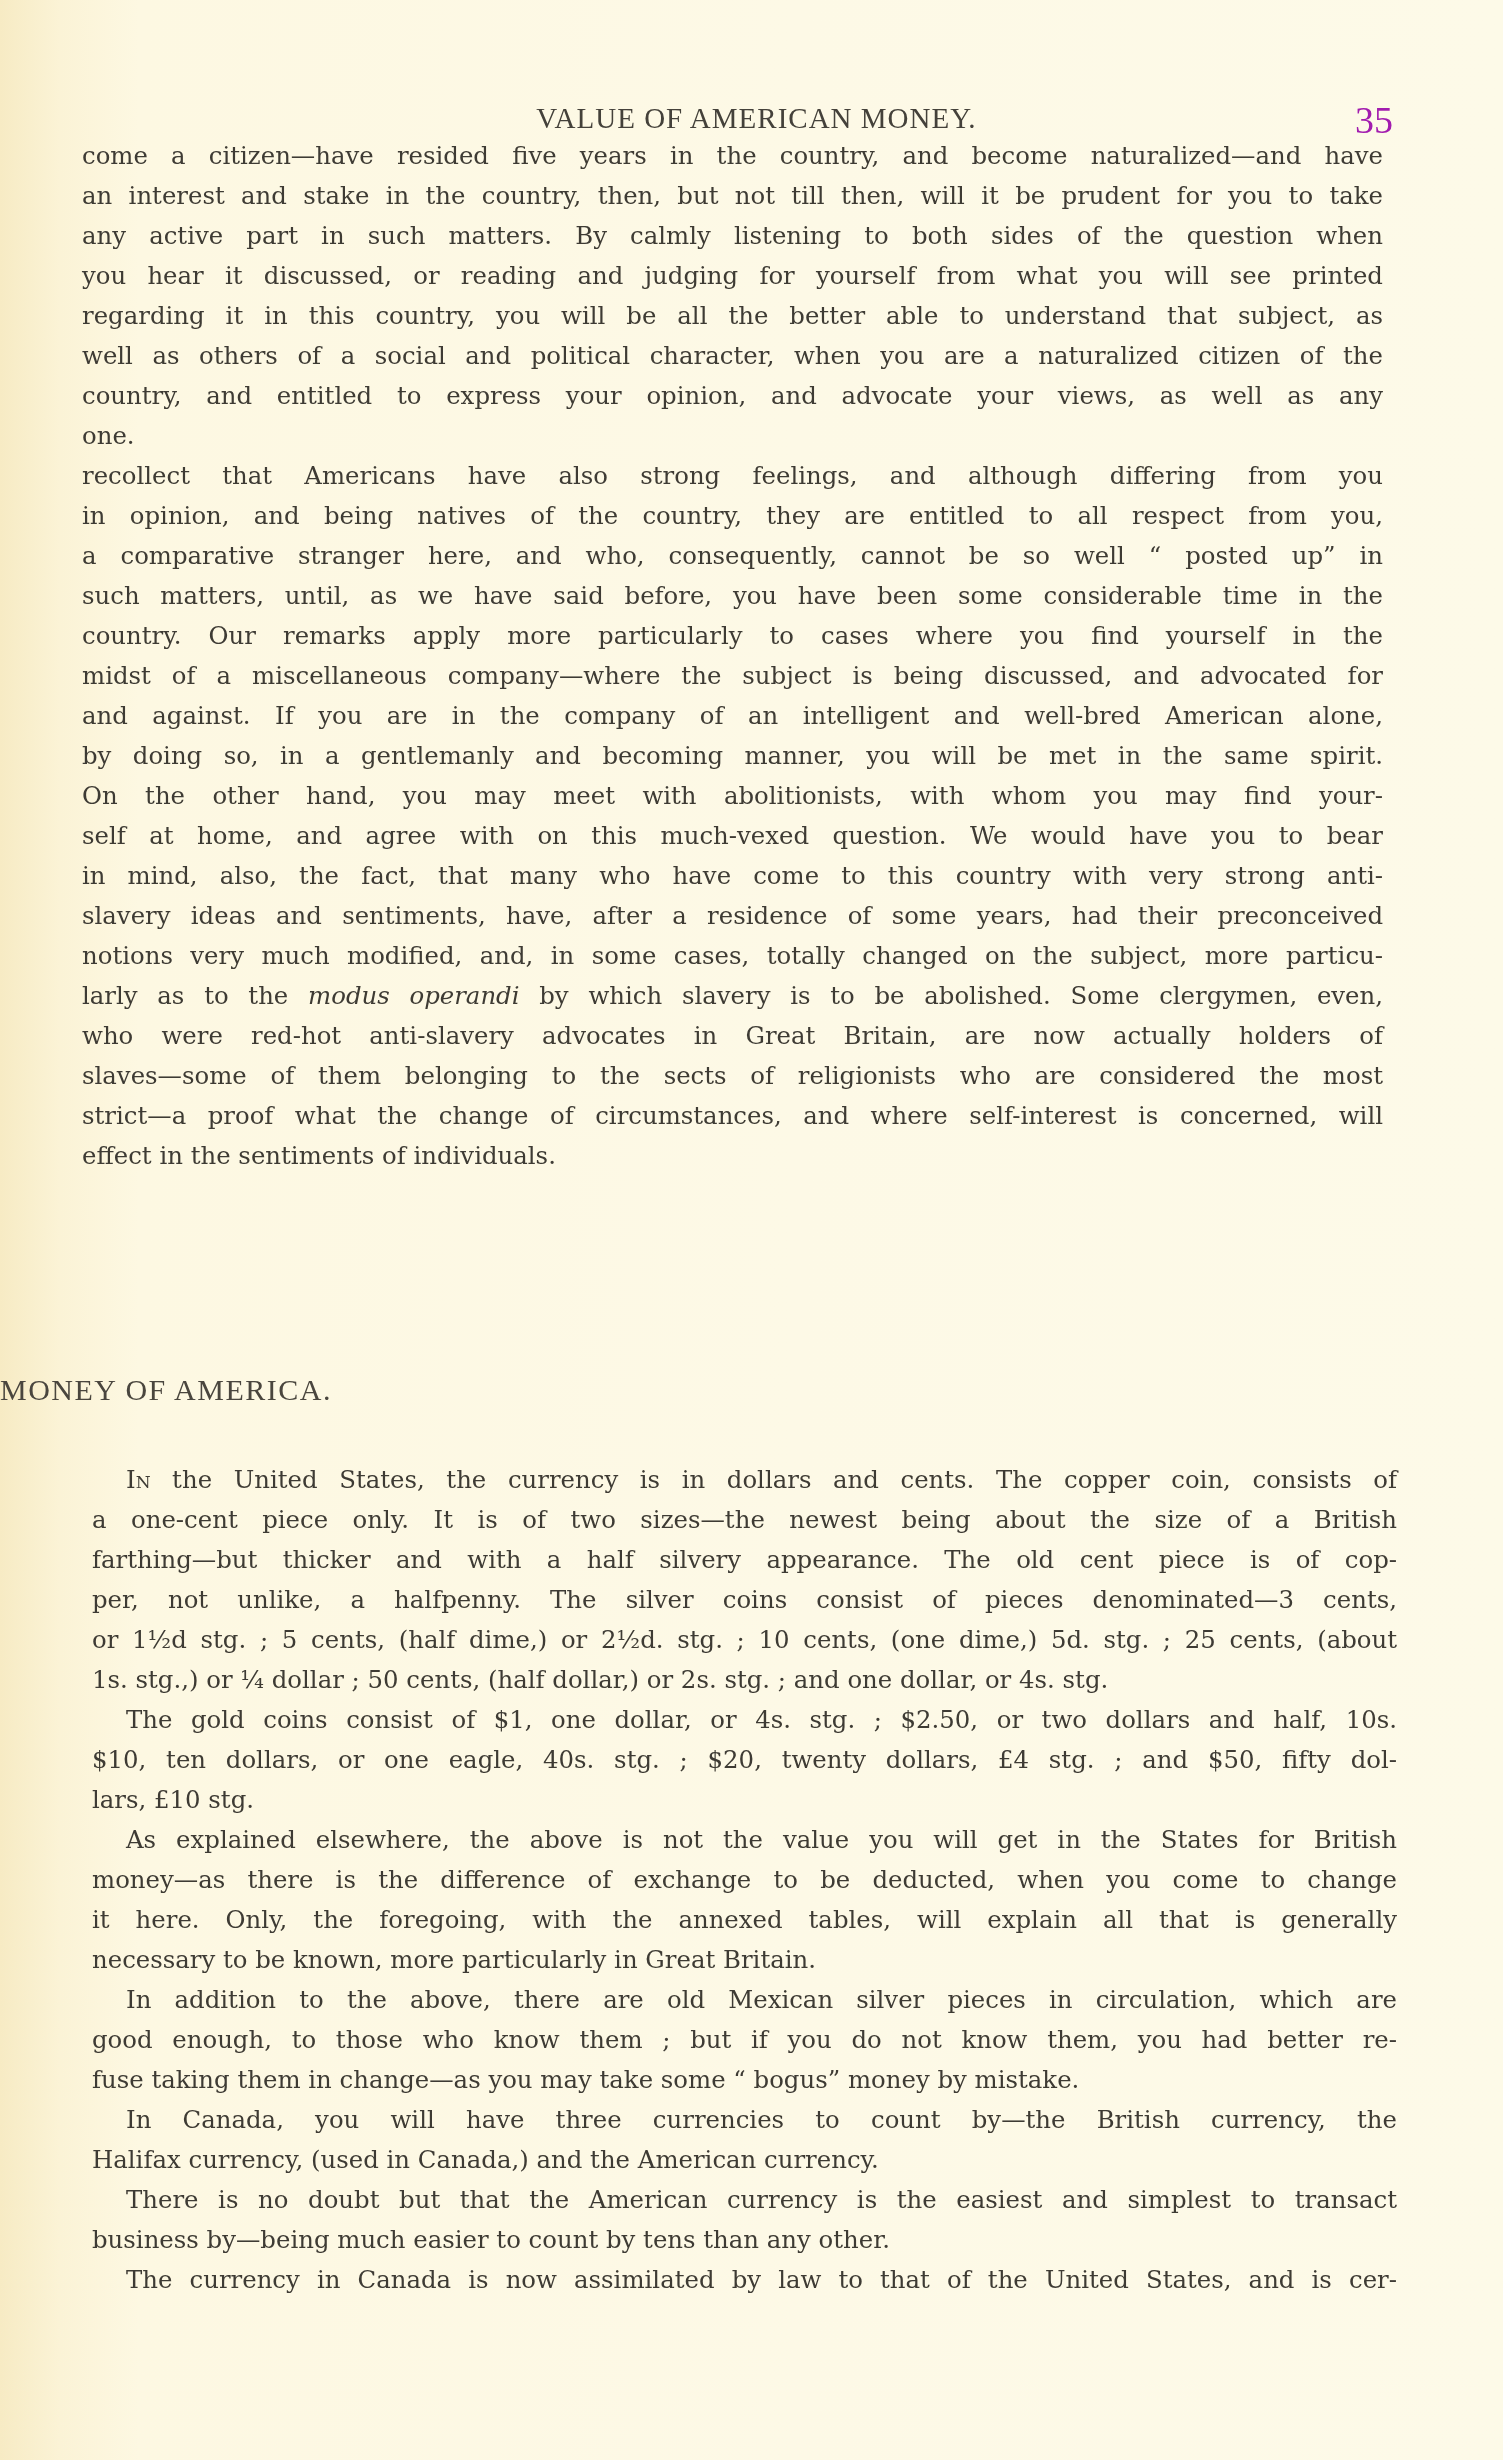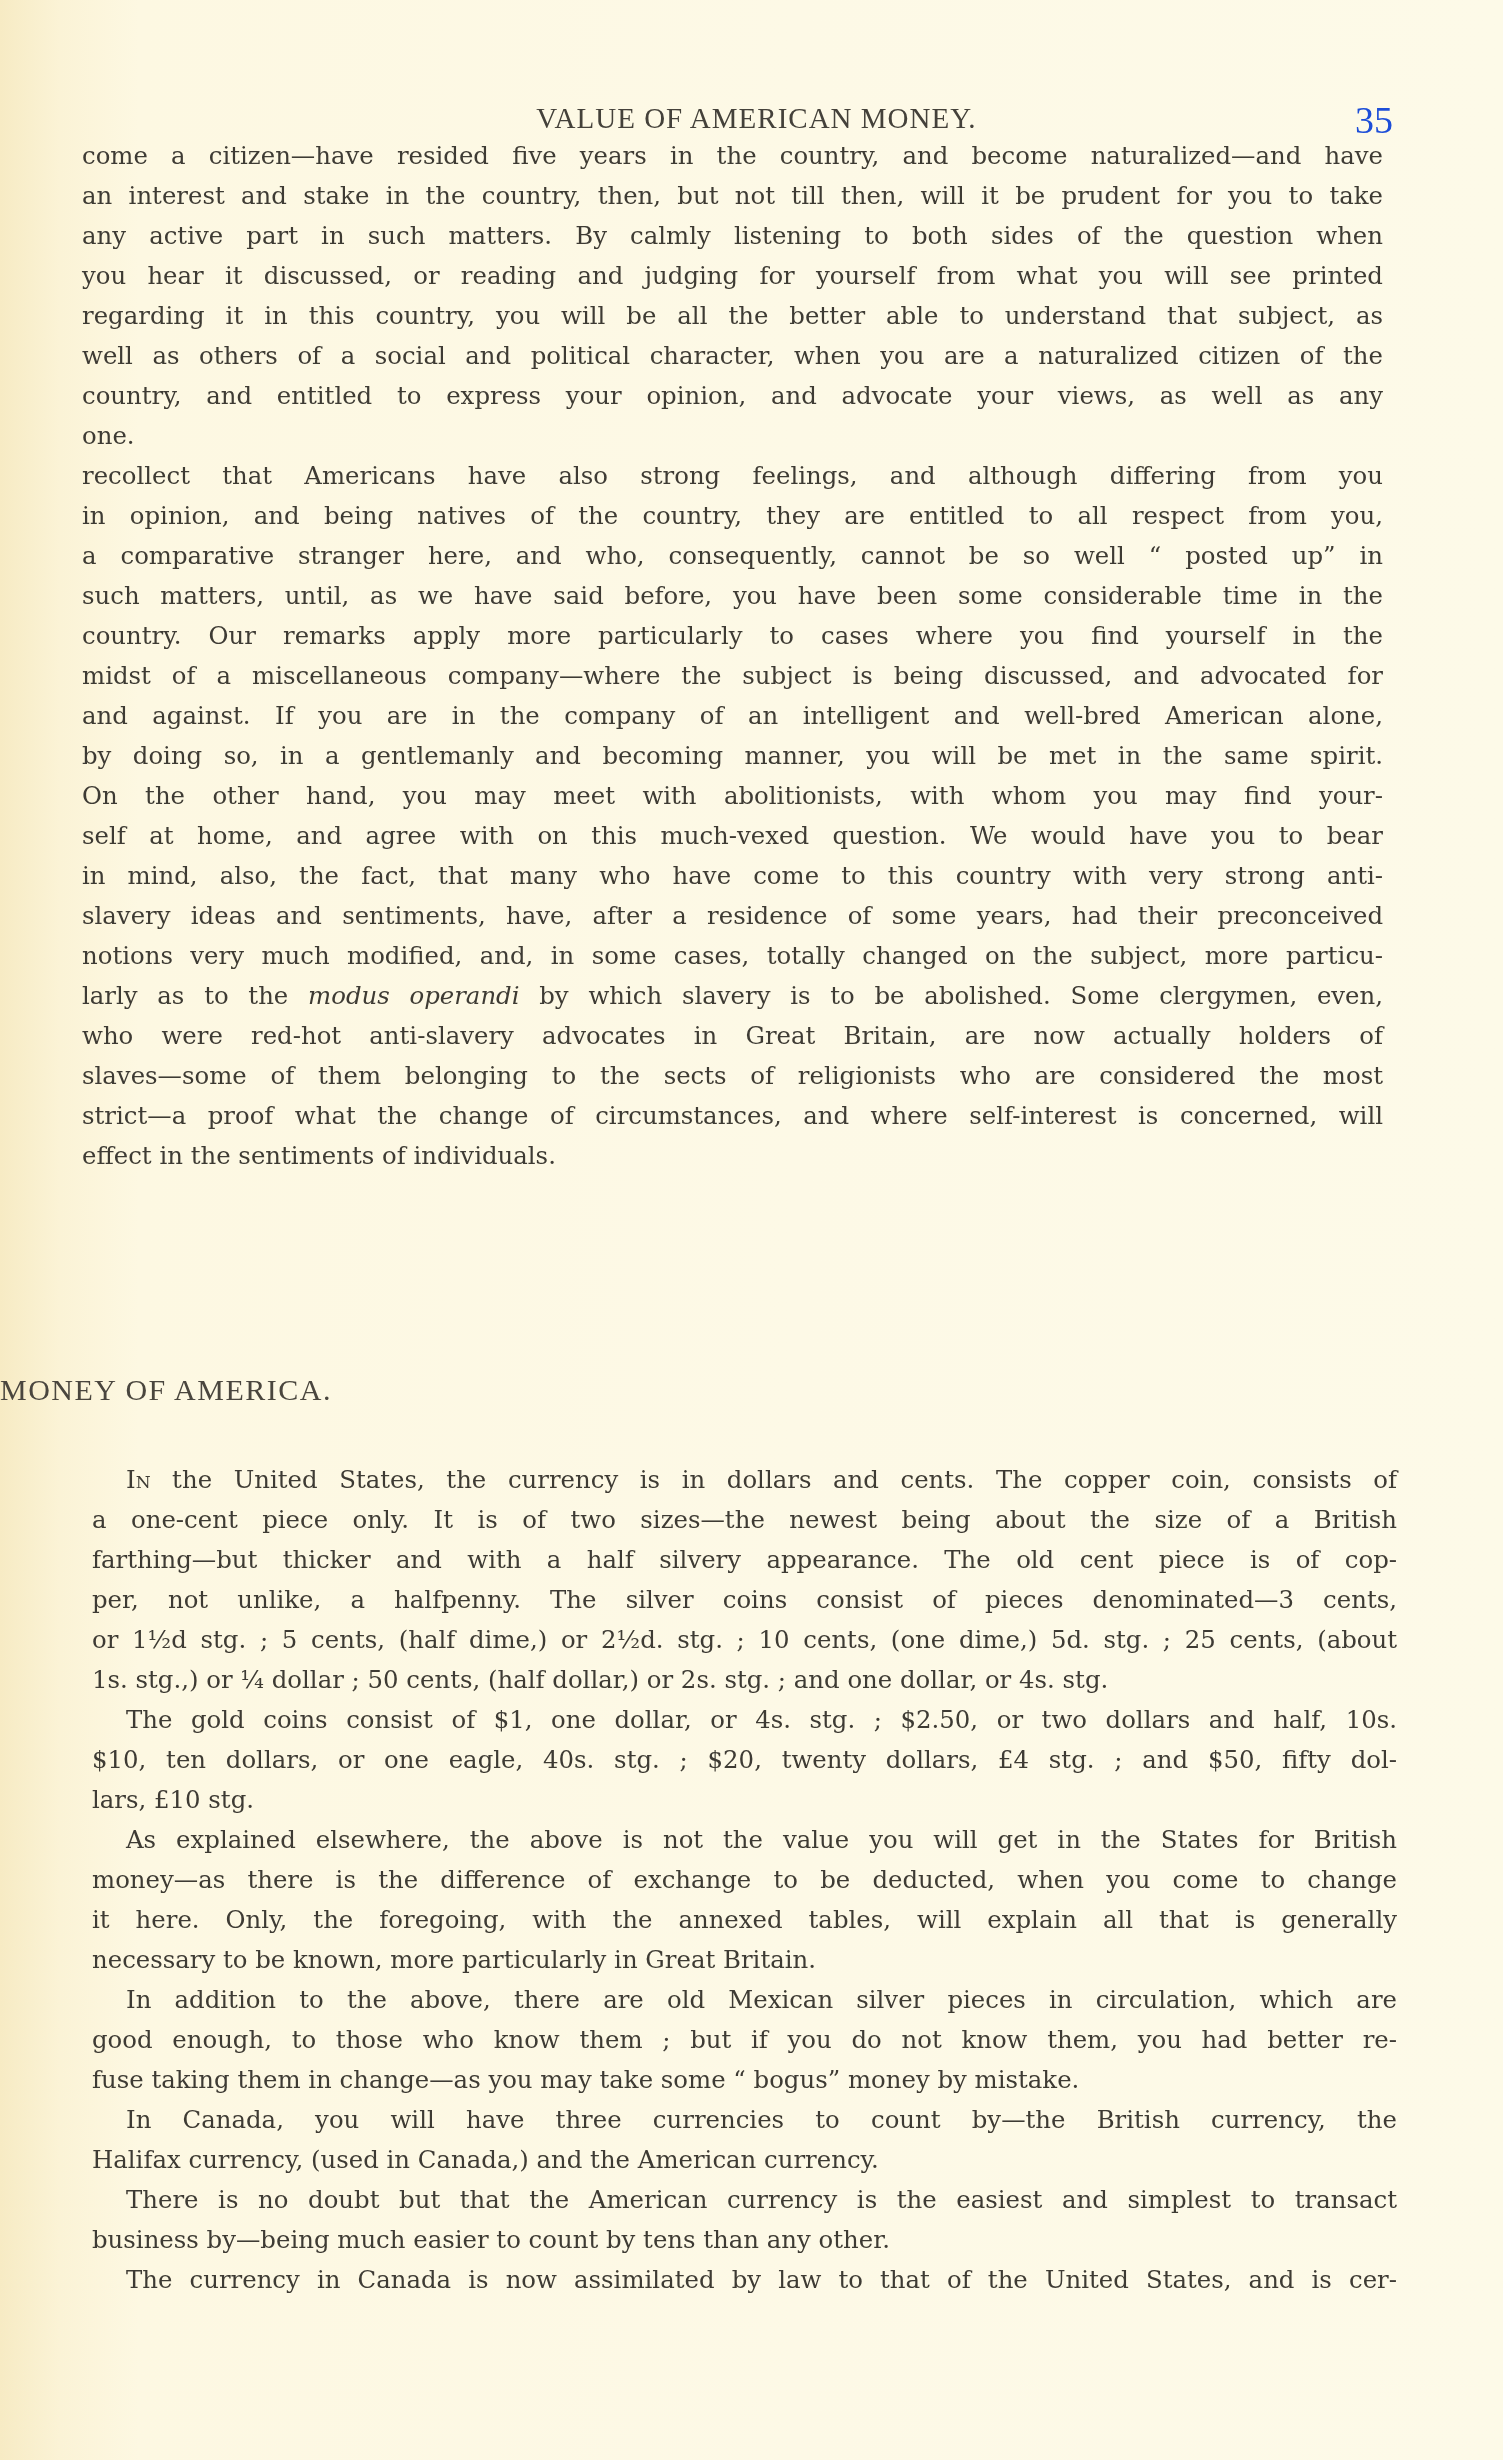--- a/index.html
+++ b/index.html
@@ -12,21 +12,21 @@
   .page { position: relative; width: 1503px; height: 2461px; }
   .running-head {
     position: absolute; top: 62px; left: 0; width: 1503px; height: 40px; margin-top: 40px;
   }
   .running-title {
     position: absolute; left: 478px; top: 0; width: 557px; text-align: center;
     font-family: "Liberation Serif", serif; font-size: 29px; letter-spacing: 1px; color: #44413a;
   }
   .page-number {
     position: absolute; left: 1355px; top: -4px; font-family: "Liberation Serif", serif;
-    font-size: 38px; color: #1d4ed8;
+    font-size: 38px; color: #a21caf;
   }
   .text-block {
     position: absolute; left: 82px; width: 1301px;
     font-family: "DejaVu Serif", serif; font-size: 24.4px; line-height: 40px;
     text-align: justify; color: #3e3b34;
   }
   .text-block p { margin: 0; text-indent: 0; }
   .line { display: block; white-space: nowrap; text-align-last: justify; text-align: justify; }
   .line.last { text-align-last: left; }
   .indent { padding-left: 34px; }

